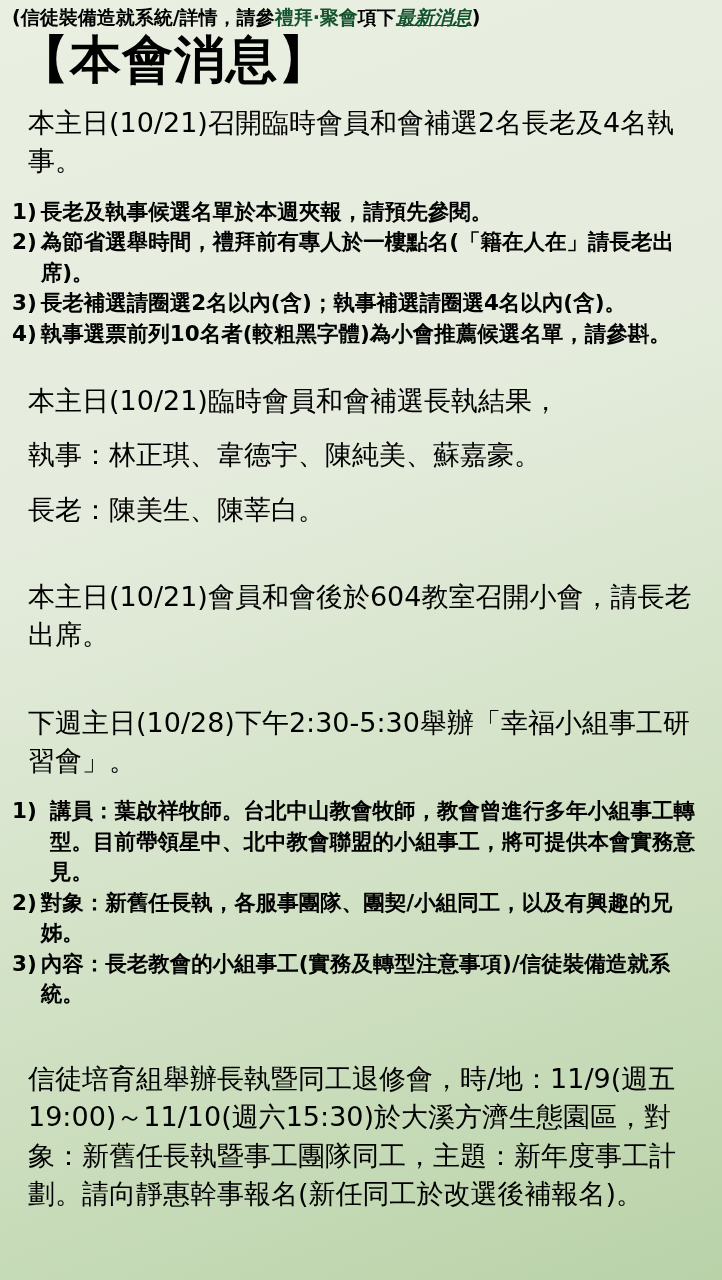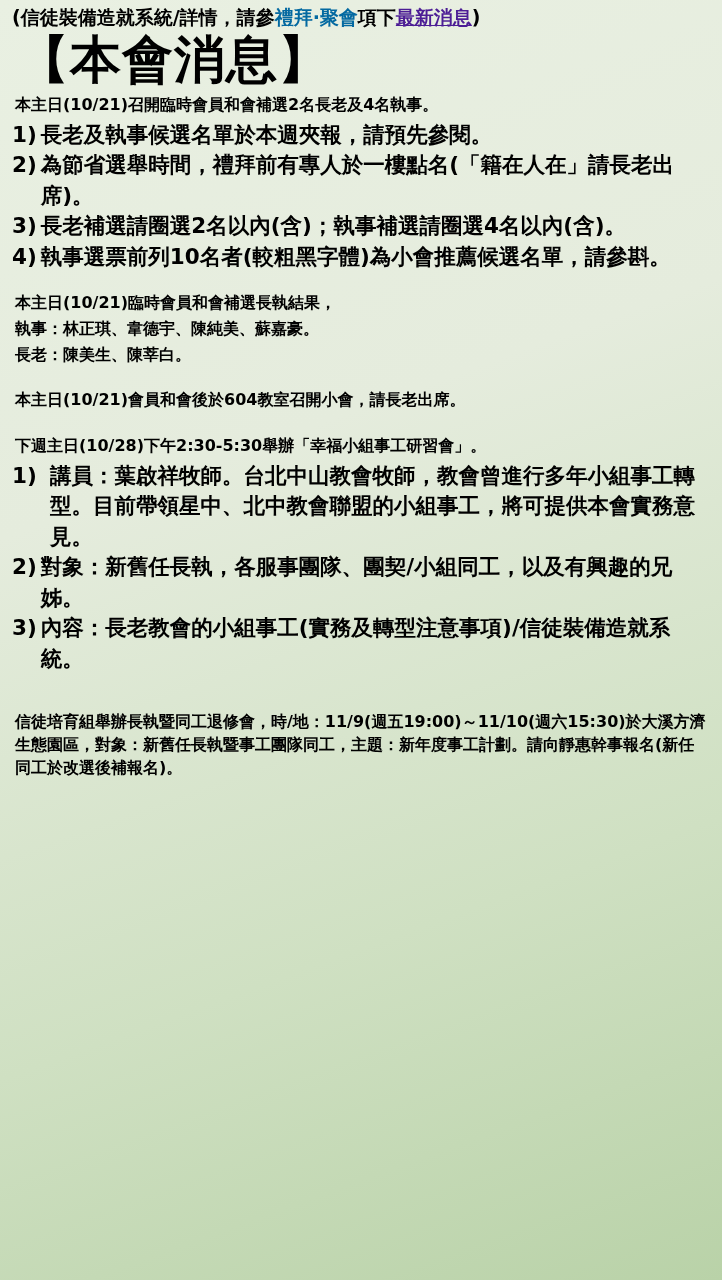--- a/index.html
+++ b/index.html
@@ -24,40 +24,41 @@
 
   .notice-line {
     font-size: 19px;
     font-weight: bold;
     letter-spacing: 0px;
     line-height: 1.25;
     margin: 0 0 2px 0;
     white-space: nowrap;
   }
   .link {
-    color: #0369a1;
+    color: #14532d;
   }
   .link-underline {
-    color: #4c1d95;
+    color: #14532d;
     text-decoration: underline;
+    font-style: italic;
   }
 
   .main-title {
     font-size: 51px;
     font-weight: bold;
     line-height: 1.1;
     margin: 2px 0 6px 6px;
     letter-spacing: 1px;
   }
 
   .para {
-    font-size: 16px;
-    font-weight: bold;
+    font-size: 27px;
+    font-weight: normal;
     line-height: 1.42;
-    margin: 3px;
+    margin: 16px;
   }
   .blank {
     height: 17px;
   }
 
   .listitem {
     display: flex;
     font-size: 21.5px;
     font-weight: bold;
     line-height: 1.42;

